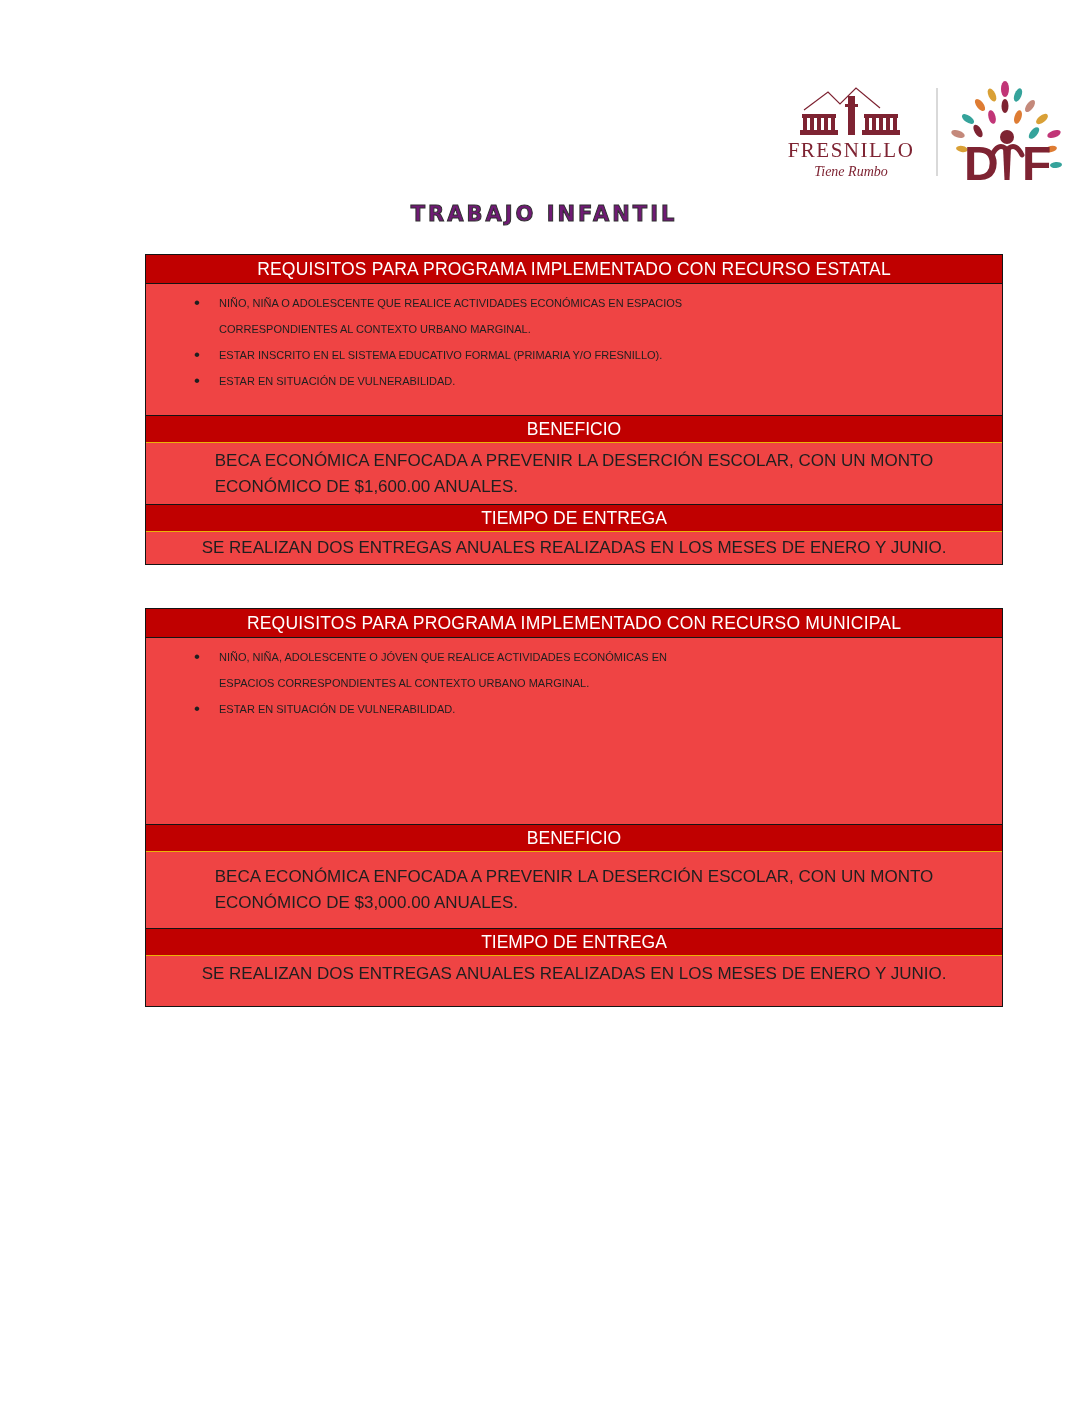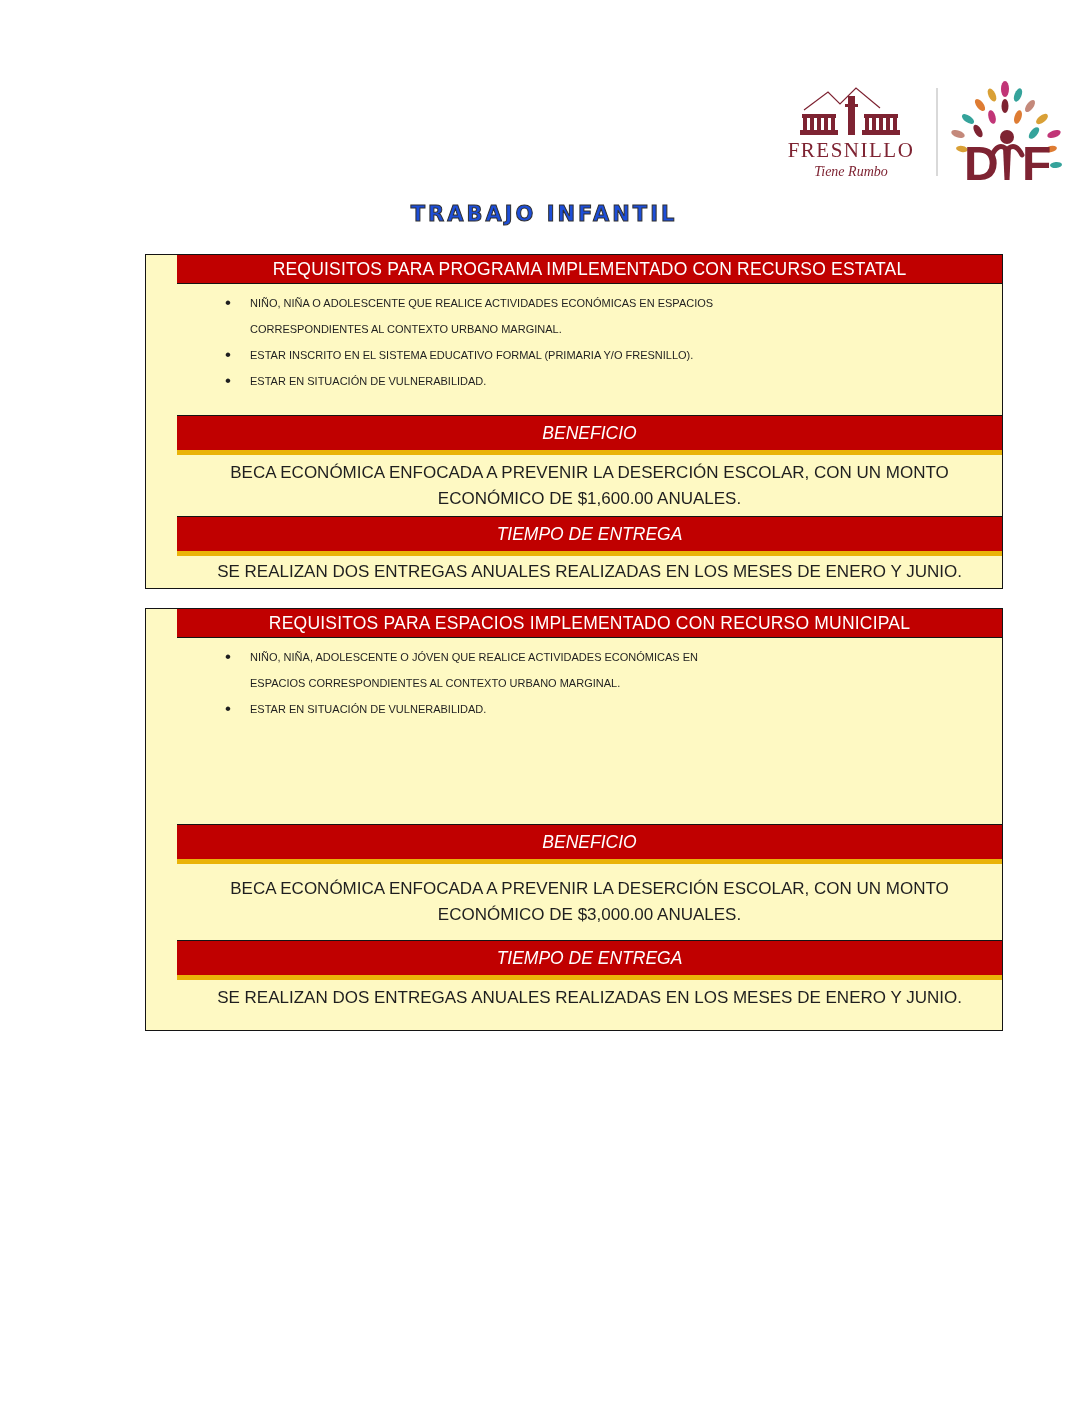--- a/index.html
+++ b/index.html
@@ -20,70 +20,68 @@
     display:flex; align-items:center; gap:10px;
   }
   .logo-divider { width:2px; height:88px; background:#d9d9d9; }
 
   
   .page-title {
     position:absolute; top:165px; left:0; width:100%;
     text-align:center;
     font-family:"DejaVu Sans", sans-serif;
     font-size:21px; font-weight:700; letter-spacing:3px;
-    color:#1d4ed8;
+    color:#701a75;
     -webkit-text-stroke:1px #2f2f2f;
   }
 
   
   .doc-table {
     position:absolute; left:145px; width:858px;
     border:1px solid #141414;
-    background:#fef9c3;
-    padding-left:31px;
+    background:#ef4444;
   }
   .tbl-1 { top:217px; }
   .tbl-2 { top:571px; }
 
   .row-header {
     height:29px;
     background:var(--table-red, #C00000);
     border-bottom:1px solid #141414;
     color:#ffffff;
     display:flex; align-items:center; justify-content:center;
     font-size:17.5px; letter-spacing:0.2px;
   }
   .row-band {
-    height:40px;
+    height:28px;
     background:var(--table-red, #C00000);
     border-top:1px solid #141414;
-    border-bottom:5px solid #eab308;
+    border-bottom:1px solid #eab308;
     color:#ffffff;
     display:flex; align-items:center; justify-content:center;
     font-size:17.5px;
-    font-style:italic;
   }
   .row-reqs { padding:6px 38px 0 46px; }
   .tbl-1 .row-reqs { height:131px; }
   .tbl-2 .row-reqs { height:186px; }
   .row-reqs ul { list-style:none; }
   .row-reqs li {
     position:relative;
     padding-left:27px;
     font-size:11px; line-height:26px;
     white-space:pre-line;
   }
   .row-reqs li::before {
     content:"\2022";
     position:absolute; left:2px; top:0;
     font-size:17px; line-height:26px;
   }
   .row-center {
     display:flex; align-items:center; justify-content:center;
-    text-align:center;
+    text-align:left;
     font-size:17px; line-height:26px;
     white-space:pre-line;
     padding:0 30px;
   }
   .tbl-1 .row-beneficio { height:61px; }
   .tbl-1 .row-tiempo   { height:32px; }
   .tbl-2 .row-beneficio { height:76px; }
   .tbl-2 .row-tiempo   { height:50px; align-items:flex-start; padding-top:5px; }
 
   
@@ -179,21 +177,21 @@
       </ul>
     </div>
     <div class="row-band">BENEFICIO</div>
     <div class="row-center row-beneficio">BECA ECONÓMICA ENFOCADA A PREVENIR LA DESERCIÓN ESCOLAR, CON UN MONTO
 ECONÓMICO DE $1,600.00 ANUALES.</div>
     <div class="row-band">TIEMPO DE ENTREGA</div>
     <div class="row-center row-tiempo">SE REALIZAN DOS ENTREGAS ANUALES REALIZADAS EN LOS MESES DE ENERO Y JUNIO.</div>
   </div>
 
   <div class="doc-table tbl-2">
-    <div class="row-header">REQUISITOS PARA ESPACIOS IMPLEMENTADO CON RECURSO MUNICIPAL</div>
+    <div class="row-header">REQUISITOS PARA PROGRAMA IMPLEMENTADO CON RECURSO MUNICIPAL</div>
     <div class="row-reqs">
       <ul>
         <li>NIÑO, NIÑA, ADOLESCENTE O JÓVEN QUE REALICE ACTIVIDADES ECONÓMICAS EN
 ESPACIOS CORRESPONDIENTES AL CONTEXTO URBANO MARGINAL.</li>
         <li>ESTAR EN SITUACIÓN DE VULNERABILIDAD.</li>
       </ul>
     </div>
     <div class="row-band">BENEFICIO</div>
     <div class="row-center row-beneficio">BECA ECONÓMICA ENFOCADA A PREVENIR LA DESERCIÓN ESCOLAR, CON UN MONTO
 ECONÓMICO DE $3,000.00 ANUALES.</div>

